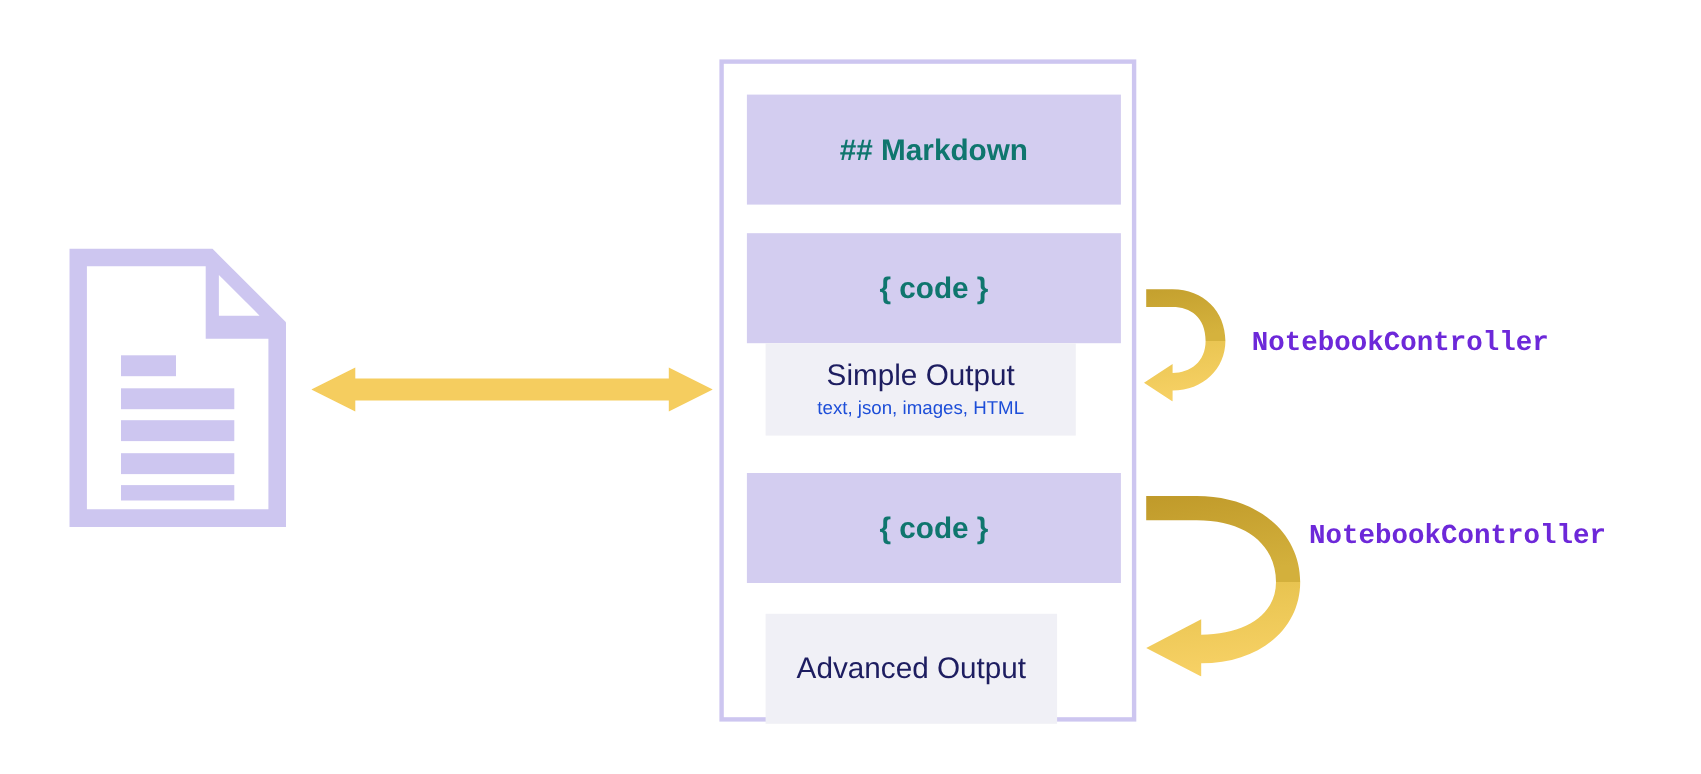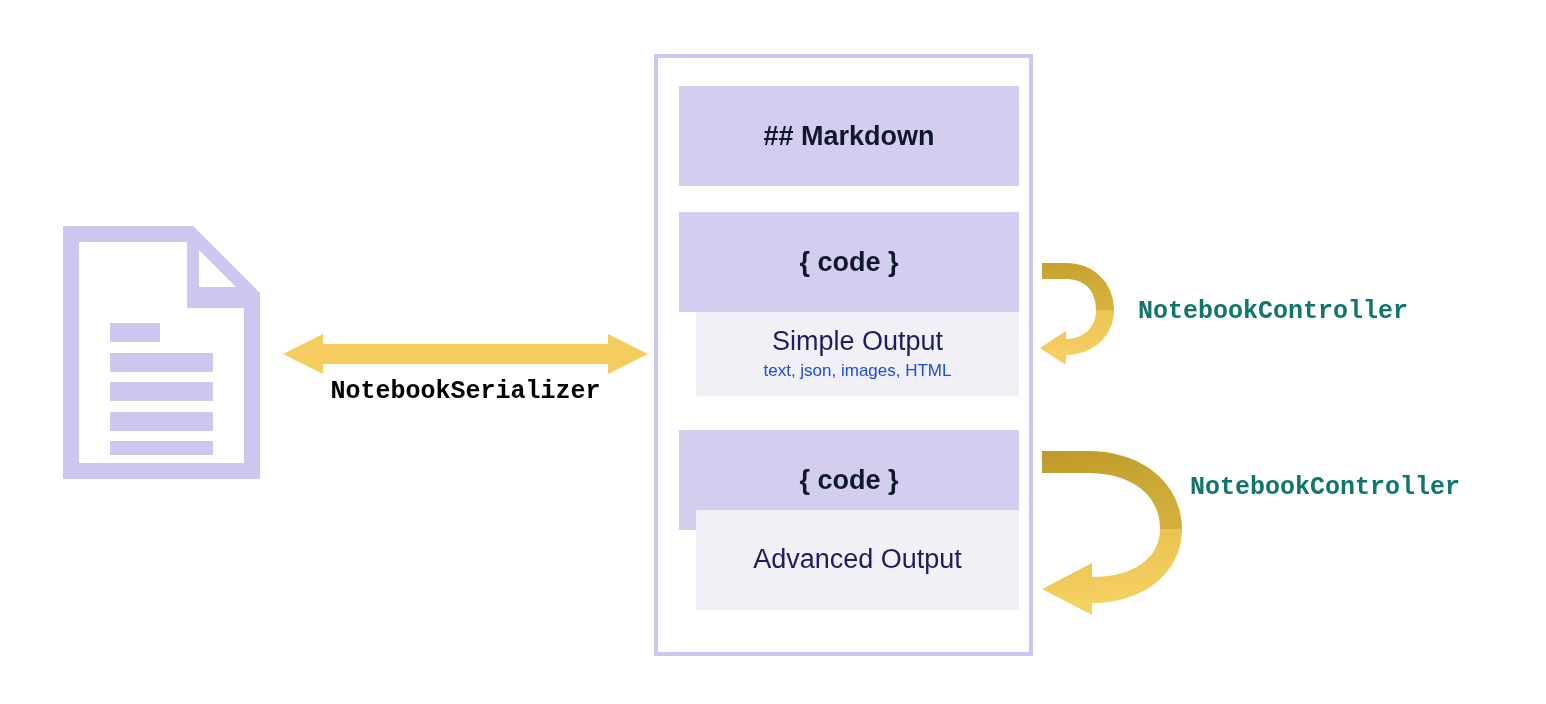--- a/index.html
+++ b/index.html
@@ -64,21 +64,21 @@
     position: absolute;
     background: #d3cdf0;
     display: flex;
     align-items: center;
     justify-content: center;
   }
   .cell-text {
     font-family: "Liberation Sans", sans-serif;
     font-weight: bold;
     font-size: 27px;
-    color: #0f172a;
+    color: #0f766e;
     white-space: nowrap;
   }
   .output {
     position: absolute;
     background: #f0f0f6;
     display: flex;
     flex-direction: column;
     align-items: center;
     justify-content: center;
     box-sizing: border-box;
@@ -96,23 +96,23 @@
     color: #1d4ed8;
     line-height: 1.35;
     text-align: center;
     margin-top: 3px;
     white-space: pre-line;
   }
 
   
   #cell-markdown { left: 21px; top: 28px; width: 340px; height: 100px; }
   #cell-code-1   { left: 21px; top: 154px; width: 340px; height: 100px; }
-  #output-simple { left: 38px; top: 254px; width: 323px; height: 84px; }
+  #output-simple { left: 38px; top: 254px; width: 282px; height: 84px; }
   #cell-code-2   { left: 21px; top: 372px; width: 340px; height: 100px; }
-  #output-adv    { left: 38px; top: 452px; width: 323px; height: 100px; }
+  #output-adv    { left: 38px; top: 500px; width: 265px; height: 100px; }
 
   
   #arrow-controller-1 {
     position: absolute;
     left: 1036px;
     top: 255px;
     width: 84px;
     height: 110px;
   }
   #arrow-controller-2 {
@@ -122,21 +122,21 @@
     width: 156px;
     height: 172px;
   }
 
   
   .mono-label {
     position: absolute;
     font-family: "Liberation Mono", monospace;
     font-weight: bold;
     font-size: 25px;
-    color: #0f766e;
+    color: #6d28d9;
     white-space: nowrap;
   }
   #label-controller-1 { left: 1138px; top: 297px; }
   #label-controller-2 { left: 1190px; top: 473px; }
   #label-renderer     { left: 1190px; top: 563px; }
 </style>
 </head>
 <body>
 
 <div id="canvas">
@@ -152,21 +152,20 @@
       <rect x="47" y="186" width="103" height="19" fill="#cdc6f0"></rect>
       <rect x="47" y="215" width="103" height="14" fill="#cdc6f0"></rect>
     </svg>
   </div>
 
   <div id="serializer-arrow">
     <svg width="365" height="42" viewBox="0 0 365 42" xmlns="http://www.w3.org/2000/svg">
       <path d="M0 21 L40 1 V11 H325 V1 L365 21 L325 41 V31 H40 V41 Z" fill="#f5cd5f"></path>
     </svg>
   </div>
-  <div id="serializer-label">NotebookSerializer</div>
 
   <div id="notebook">
 
     <div id="cell-markdown" class="cell">
       <span class="cell-text">## Markdown</span>
     </div>
 
     <div id="cell-code-1" class="cell">
       <span class="cell-text">{ code }</span>
     </div>

